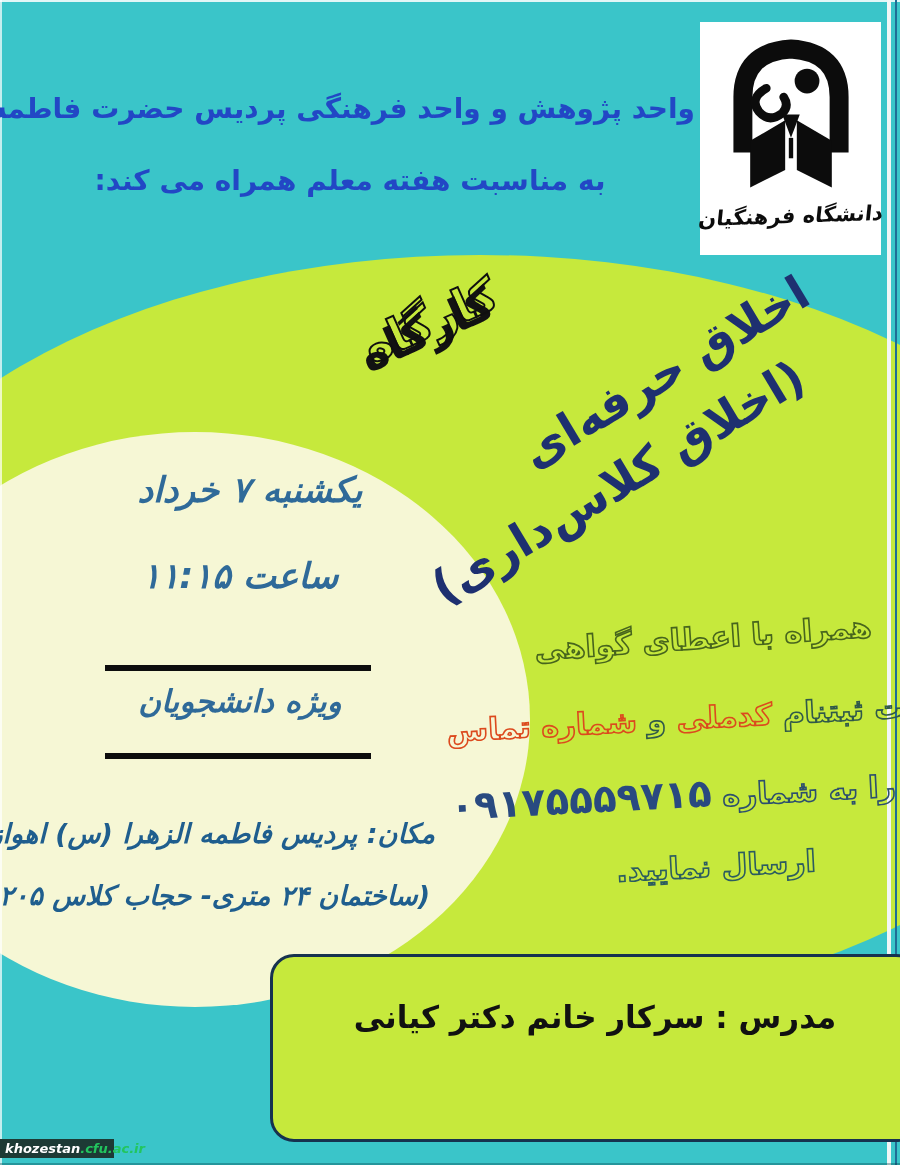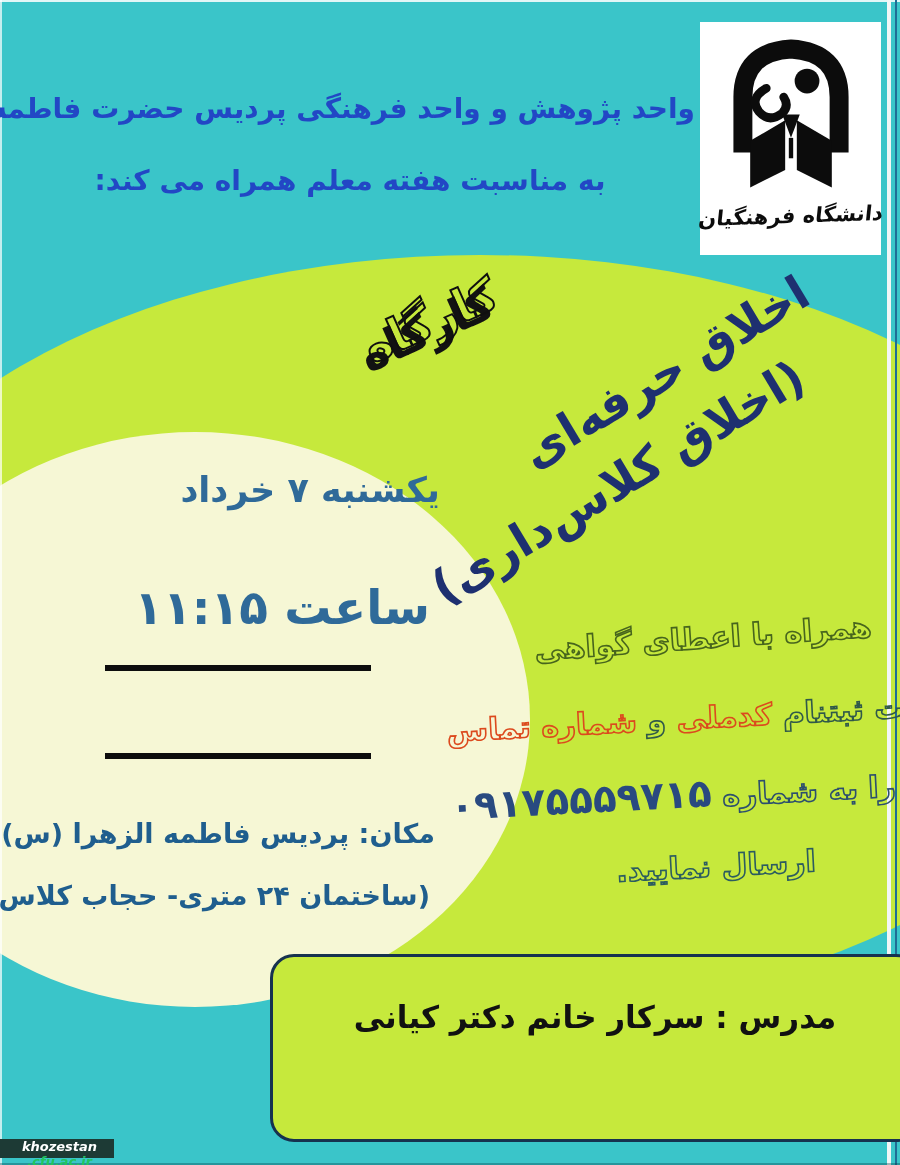--- a/index.html
+++ b/index.html
@@ -55,23 +55,23 @@
 
   
   .title-line{
     position:absolute;direction:rtl;color:#1e3070;font-weight:bold;font-size:47px;
     white-space:nowrap;transform-origin:center;
   }
   .title-line.t1{left:665px;top:372px;transform:translate(-50%,-50%) rotate(-31deg);}
   .title-line.t2{left:618px;top:482px;transform:translate(-50%,-50%) rotate(-31deg);}
 
   
-  .sched{position:absolute;direction:rtl;font-weight:bold;color:#2f6a99;white-space:nowrap;}
+  .sched{position:absolute;direction:rtl;text-align:center;font-weight:bold;color:#2f6a99;white-space:nowrap;font-style:italic;}
   .sched.date{left:60px;top:470px;width:380px;font-size:35px;}
-  .sched.time{left:50px;top:556px;width:380px;font-size:47px;margin-top:24px;}
+  .sched.time{left:50px;top:556px;width:380px;font-size:35px;}
   .sched.aud{left:65px;top:683px;width:350px;font-size:31px;}
   .sched.loc1{left:25px;top:818px;width:410px;font-size:27px;color:#1f5e8e;}
   .sched.loc2{left:20px;top:880px;width:410px;font-size:27px;color:#1f5e8e;}
   .divider{position:absolute;left:105px;width:266px;height:6px;background:#0d0d0d;}
   .divider.d1{top:665px;}
   .divider.d2{top:753px;}
 
   
   .reg{
     position:absolute;direction:rtl;font-weight:bold;font-size:30px;white-space:nowrap;
@@ -95,21 +95,21 @@
   }
   .instr-line{position:absolute;left:0;width:100%;text-align:center;direction:rtl;
     color:#111;font-weight:bold;white-space:nowrap;}
   .instr-line.i1{top:42px;font-size:31px;}
   .instr-line.i2{top:104px;font-size:27px;}
 
   
   .watermark{
     position:absolute;left:0;top:1139px;width:114px;height:19px;background:#1d3a35;
     display:flex;align-items:center;padding-left:5px;
-    font-style:italic;font-weight:bold;font-size:13px;letter-spacing:0;white-space:nowrap;flex-direction:column;
+    font-style:italic;font-weight:bold;font-size:13px;letter-spacing:0;white-space:nowrap;
   }
   .wm-white{color:#ffffff;}
   .wm-orange{color:#22c55e;text-align:center;}
 </style>
 </head>
 <body>
 
 <div class="poster">
 
   <div class="green-ellipse"></div>
@@ -144,20 +144,21 @@
   </div>
 
   <div class="workshop-3d">کارگاه</div>
 
   <div class="title-line t1">اخلاق حرفه‌ای</div>
   <div class="title-line t2">(اخلاق کلاس‌داری)</div>
 
   <div class="sched date">یکشنبه ۷ خرداد</div>
   <div class="sched time">ساعت ۱۱:۱۵</div>
   <div class="divider d1"></div>
+  <div class="sched aud">ویژه دانشجویان</div>
   <div class="divider d2"></div>
   <div class="sched loc1">مکان: پردیس فاطمه الزهرا (س) اهواز</div>
   <div class="sched loc2">(ساختمان ۲۴ متری- حجاب کلاس ۲۰۵)</div>
 
   <div class="reg r1 stroke-olive">همراه با اعطای گواهی</div>
 
   <div class="reg r2">
     <span class="stroke-dark">جهت ثبتنام </span><span class="stroke-red">کدملی</span><span class="stroke-dark"> و </span><span class="stroke-red">شماره تماس</span>
   </div>
 

